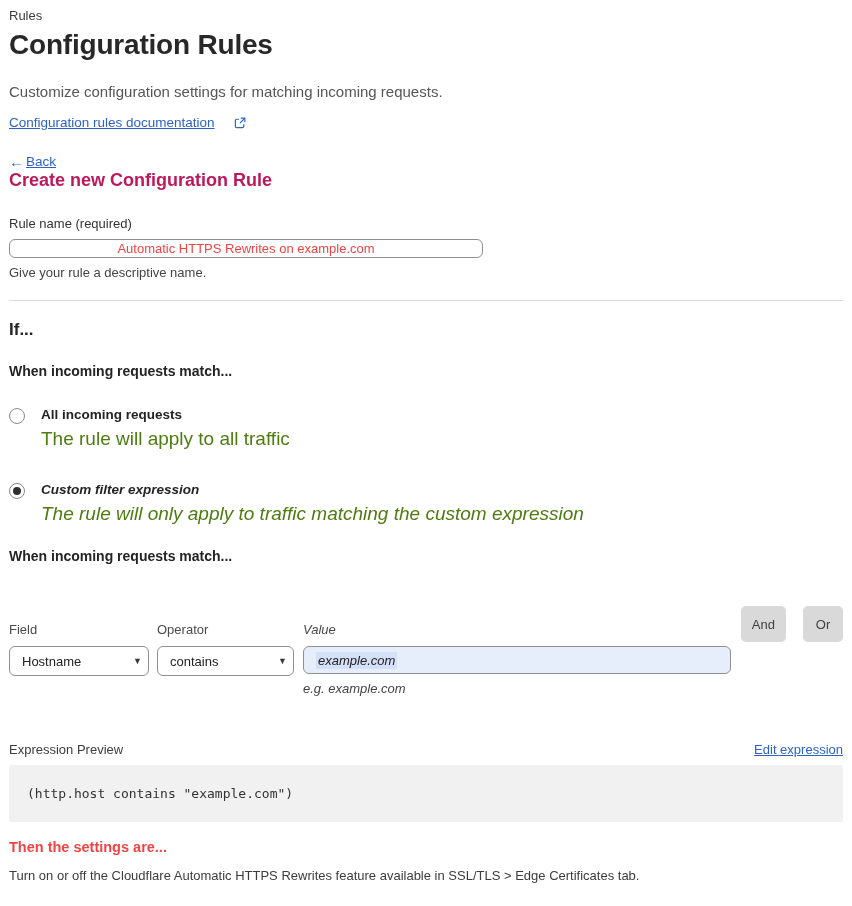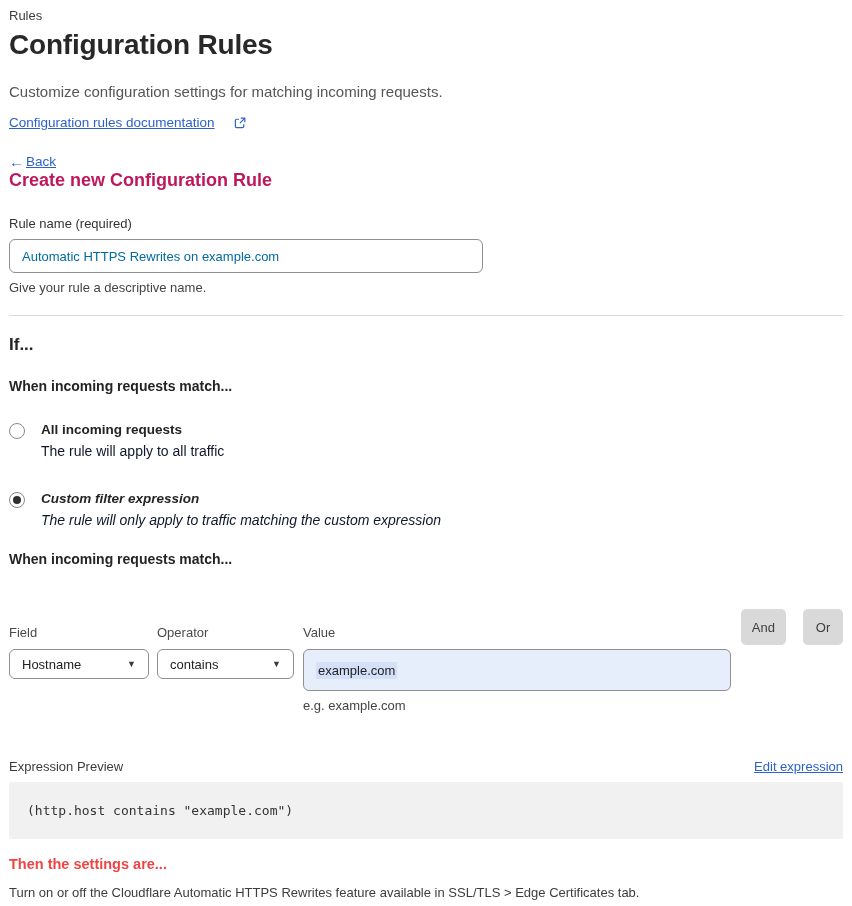--- a/index.html
+++ b/index.html
@@ -27,56 +27,56 @@
   h1.page-title{font-size:28px;font-weight:700;color:#282828;margin-top:6px;letter-spacing:-0.2px;}
   .subtitle{font-size:15px;color:var(--text-gray);margin-top:22px;}
   .doc-row{margin-top:15px;display:flex;align-items:center;gap:19px;}
   a.link{color:var(--link-blue);text-decoration:underline;font-size:13.5px;cursor:pointer;}
   .ext-icon{color:var(--link-blue);display:inline-flex;align-items:center;}
   .back-row{margin-top:23px;display:flex;align-items:center;font-size:14px;}
   .back-arrow{color:var(--link-blue);margin-right:2px;text-decoration:none;font-size:15px;}
   h2.form-heading{font-size:18px;font-weight:700;color:#be185d;}
   .field-label{display:block;font-size:13px;color:#333;margin-top:25px;}
   .rule-name-input{
-    margin-top:8px;width:474px;height:34px;
+    margin-top:8px;width:474px;height:19px;
     border:1px solid var(--border-gray);border-radius:6px;
-    padding:0 12px;font-size:13px;color:#0369a1;
-    font-family:"Liberation Sans","DejaVu Sans",sans-serif;background:#fff;
+    padding:0 12px;font-size:13px;color:#ef4444;
+    font-family:"Liberation Sans","DejaVu Sans",sans-serif;background:#fff;text-align:center;
   }
   .help-text{font-size:13px;color:#444;margin-top:7px;}
   hr.divider{border:none;border-top:1px solid var(--divider);margin-top:20px;}
   h3.if-heading{font-size:17px;font-weight:700;margin-top:19px;color:#242424;}
   h4.match-heading{font-size:14px;font-weight:700;margin-top:23px;color:#242424;}
   .radio-group{margin-top:28px;}
   .radio-option{display:flex;align-items:flex-start;cursor:pointer;}
   .radio-option + .radio-option{margin-top:32px;font-style:italic;}
   .radio-circle{
     width:16px;height:16px;border:1px solid #8a8a8a;border-radius:50%;
     background:#fff;flex:0 0 16px;margin-top:1px;position:relative;
   }
   .radio-option.checked .radio-circle::after{
     content:"";position:absolute;left:3px;top:3px;width:8px;height:8px;
     border-radius:50%;background:#2f2f2f;
   }
   .radio-text{margin-left:16px;}
   .radio-label{font-size:13.5px;font-weight:700;color:#242424;}
-  .radio-desc{font-size:14px;color:#0f172a;margin-top:6px;}
+  .radio-desc{font-size:19px;color:#4d7c0f;margin-top:6px;}
   .filter-row{display:flex;margin-top:18px;}
   .col-label{font-size:13px;color:#4a4a4a;line-height:16px;margin-top:40px;}
   .col-field{width:140px;margin-right:8px;}
   .col-operator{width:137px;margin-right:9px;}
-  .col-value{flex:1;margin-right:10px;}
+  .col-value{flex:1;margin-right:10px;font-style:italic;}
   .select{
     margin-top:8px;height:30px;border:1px solid var(--border-gray);border-radius:6px;
     background:#fff;display:flex;align-items:center;justify-content:space-between;
-    padding:0 12px 0 12px;font-size:13px;color:#222;cursor:pointer;
+    padding:0 6px 0 12px;font-size:13px;color:#222;cursor:pointer;
   }
   .chevron{font-size:9px;color:#3a3a3a;line-height:1;}
   .value-input{
-    margin-top:8px;height:42px;border:1px solid var(--border-gray);border-radius:6px;
+    margin-top:8px;height:28px;border:1px solid var(--border-gray);border-radius:6px;
     background:var(--value-bg);display:flex;align-items:center;
     padding:0 12px;font-size:13px;color:#222;cursor:text;
   }
   .value-input .sel{background:var(--value-selection);padding:1px 2px;border-radius:1px;}
   .gray-btn{
     margin-top:24px;height:36px;min-width:40px;padding:0 11px;
     background:var(--btn-gray);border:none;border-radius:5px;
     font-size:13px;color:#3f3f3f;cursor:pointer;
     font-family:"Liberation Sans","DejaVu Sans",sans-serif;
   }

